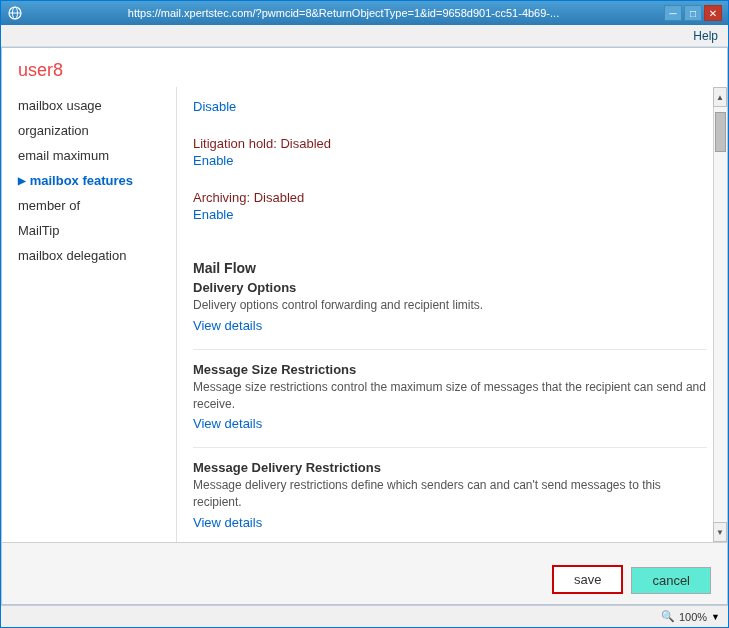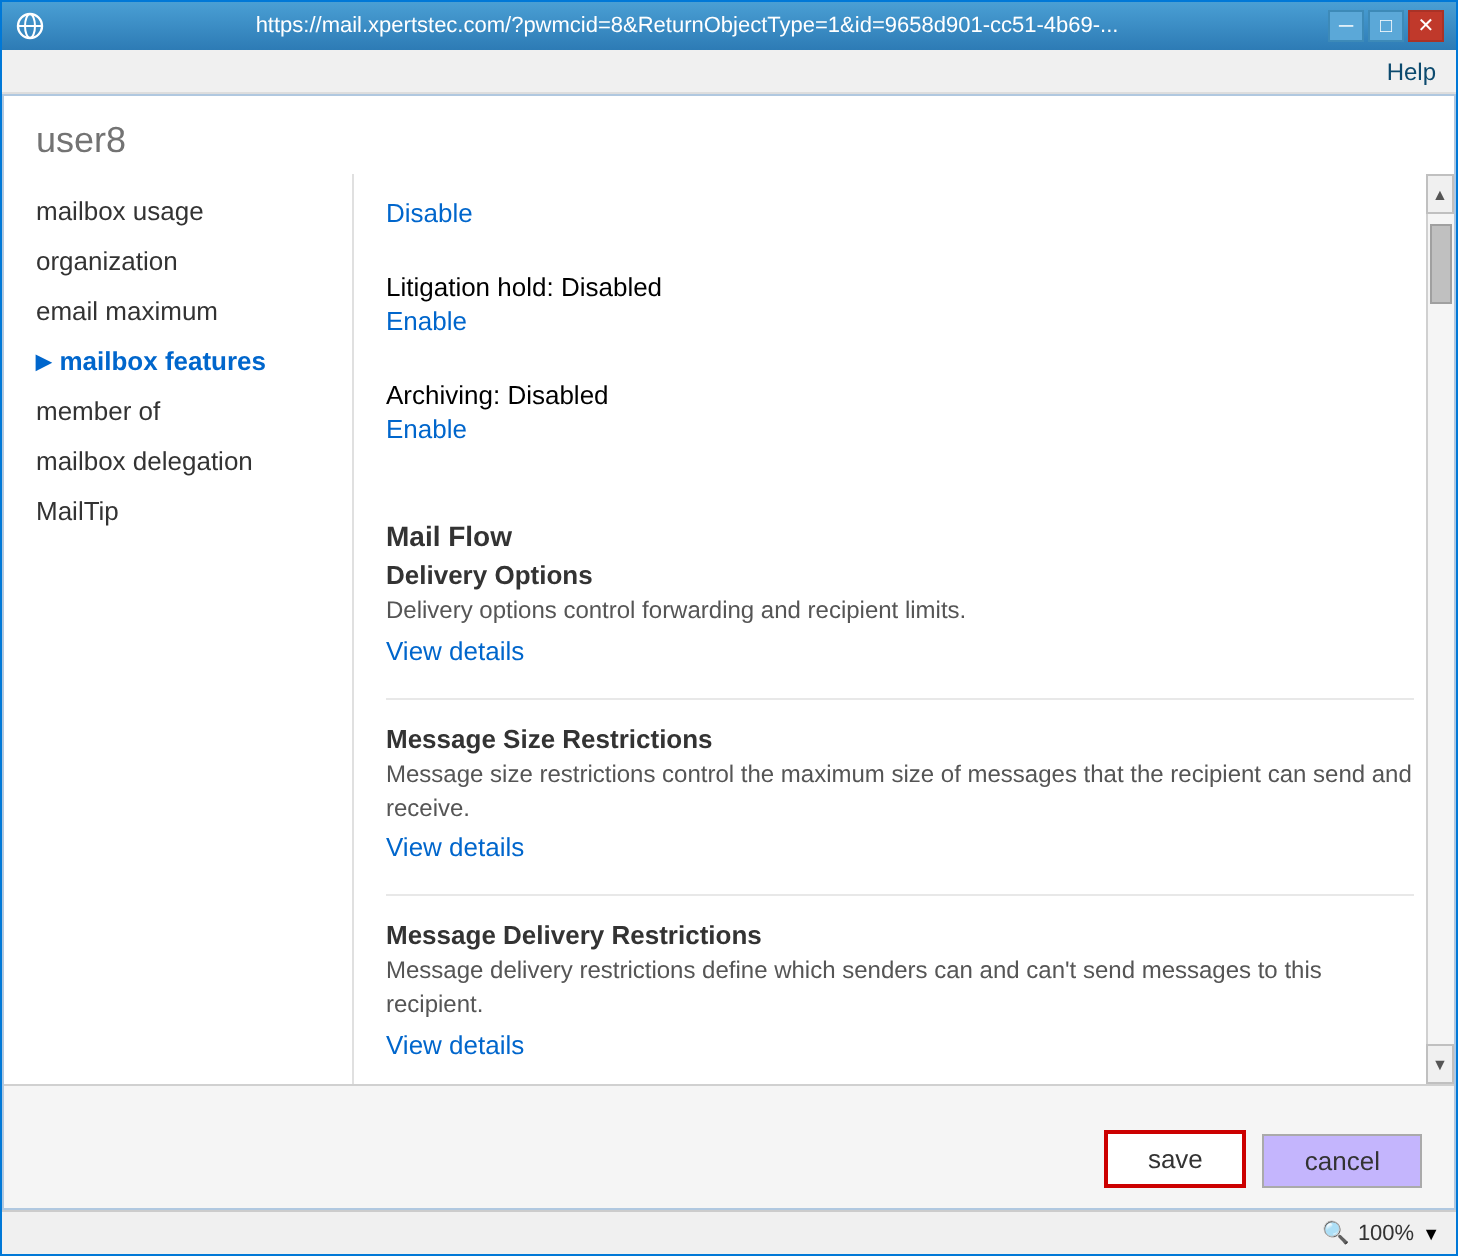--- a/index.html
+++ b/index.html
@@ -15,49 +15,49 @@
     .title-bar-btn { width: 18px; height: 16px; background: #5ba8d8; border: 1px solid #3d8ab8; color: white; font-size: 10px; cursor: pointer; display: flex; align-items: center; justify-content: center; }
     .title-bar-btn.close { background: #c0392b; border-color: #a93226; }
 
     .help-bar { background: #f0f0f0; padding: 2px 10px; display: flex; justify-content: flex-end; border-bottom: 1px solid #ddd; flex-shrink: 0; height: 22px; align-items: center; }
     .help-link { color: #0c4a6e; font-size: 12px; cursor: pointer; text-decoration: none; }
 
     .main-content { background: white; flex: 1; display: flex; flex-direction: column; overflow: hidden; border: 1px solid #b0c8e0; margin: 0; }
 
     .content-area { display: flex; flex: 1; overflow: hidden; }
 
-    .user-title { padding: 12px 16px 6px 16px; font-size: 18px; font-weight: 300; color: #737373; flex-shrink: 0; }
+    .user-title { padding: 12px 16px 6px 16px; font-size: 18px; font-weight: 300; color: #ef4444; flex-shrink: 0; }
 
     .sidebar { width: 175px; flex-shrink: 0; padding: 6px 0; border-right: 1px solid #e0e0e0; overflow-y: auto; }
     .sidebar-item { padding: 5px 16px; cursor: pointer; color: #333; font-size: 13px; display: flex; align-items: center; gap: 4px; }
     .sidebar-item.active { color: #0066cc; font-weight: 600; }
     .sidebar-item.active .arrow { font-size: 10px; }
     .arrow { font-size: 10px; color: #0066cc; }
 
     .right-panel { flex: 1; display: flex; flex-direction: column; overflow: hidden; position: relative; }
 
     .scroll-area { flex: 1; overflow-y: auto; padding: 12px 16px; position: relative; }
     .scroll-area::-webkit-scrollbar { width: 14px; }
     .scroll-area::-webkit-scrollbar-track { background: #f0f0f0; border: 1px solid #d0d0d0; }
     .scroll-area::-webkit-scrollbar-thumb { background: #c0c0c0; border: 1px solid #a0a0a0; }
 
     .section { margin-bottom: 18px; }
 
     .action-link { color: #0066cc; font-size: 13px; cursor: pointer; text-decoration: none; display: inline-block; margin-bottom: 4px; }
 
-    .status-text { color: #000000; font-size: 13px; margin-bottom: 2px; }
+    .status-text { color: #7f1d1d; font-size: 13px; margin-bottom: 2px; }
     .section-spacer { height: 16px; }
 
     .section-header { font-size: 14px; font-weight: 600; color: #333; margin-bottom: 4px; }
     .section-sub { font-size: 13px; font-weight: 600; color: #333; margin-bottom: 2px; }
     .section-desc { font-size: 12px; color: #555; line-height: 1.4; margin-bottom: 4px; }
     .divider { height: 1px; background: #e8e8e8; margin: 12px 0; }
 
     .footer { background: #f5f5f5; border-top: 1px solid #d0d0d0; padding: 10px 16px; display: flex; justify-content: flex-end; gap: 8px; flex-shrink: 0; height: 62px; align-items: flex-end; }
-    .btn { padding: 5px 20px; font-size: 13px; cursor: pointer; border: 1px solid #aaa; background: #c4b5fd; color: #333; min-width: 70px; }
+    .btn { padding: 5px 20px; font-size: 13px; cursor: pointer; border: 1px solid #aaa; background: #5eead4; color: #333; min-width: 70px; }
     .btn.save-btn { border: 2px solid #cc0000; background: white; font-weight: normal; }
 
     .status-bar { background: #f0f0f0; border-top: 1px solid #ccc; height: 22px; display: flex; align-items: center; justify-content: flex-end; padding: 0 8px; gap: 4px; flex-shrink: 0; }
     .zoom-text { font-size: 11px; color: #333; }
     .zoom-icon { font-size: 11px; }
   </style>
 </head>
 <body>
 
 <div class="window">
@@ -99,24 +99,24 @@
           <span>email maximum</span>
         </div>
         <div class="sidebar-item active">
           <span class="arrow">▶</span>
           <span>mailbox features</span>
         </div>
         <div class="sidebar-item">
           <span>member of</span>
         </div>
         <div class="sidebar-item">
-          <span>mailbox delegation</span>
+          <span>MailTip</span>
         </div>
         <div class="sidebar-item">
-          <span>MailTip</span>
+          <span>mailbox delegation</span>
         </div>
       </div>
 
       <div class="right-panel">
 
         <div style="position:absolute;right:0;top:0;width:14px;height:20px;background:#f0f0f0;border:1px solid #c0c0c0;display:flex;align-items:center;justify-content:center;cursor:pointer;z-index:10;font-size:8px;color:#555;">▲</div>
 
         <div class="scroll-area" style="padding-right: 20px;">
 
           <div class="section">

